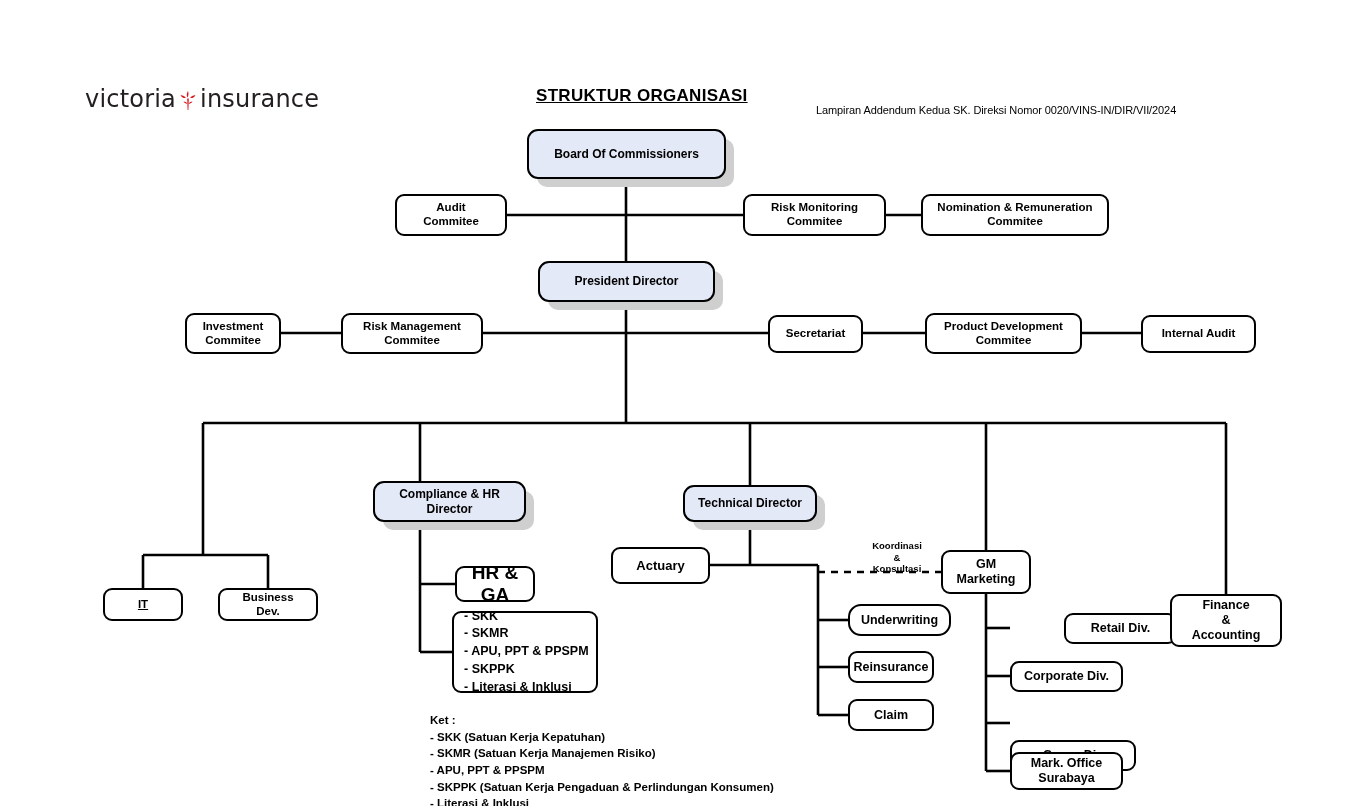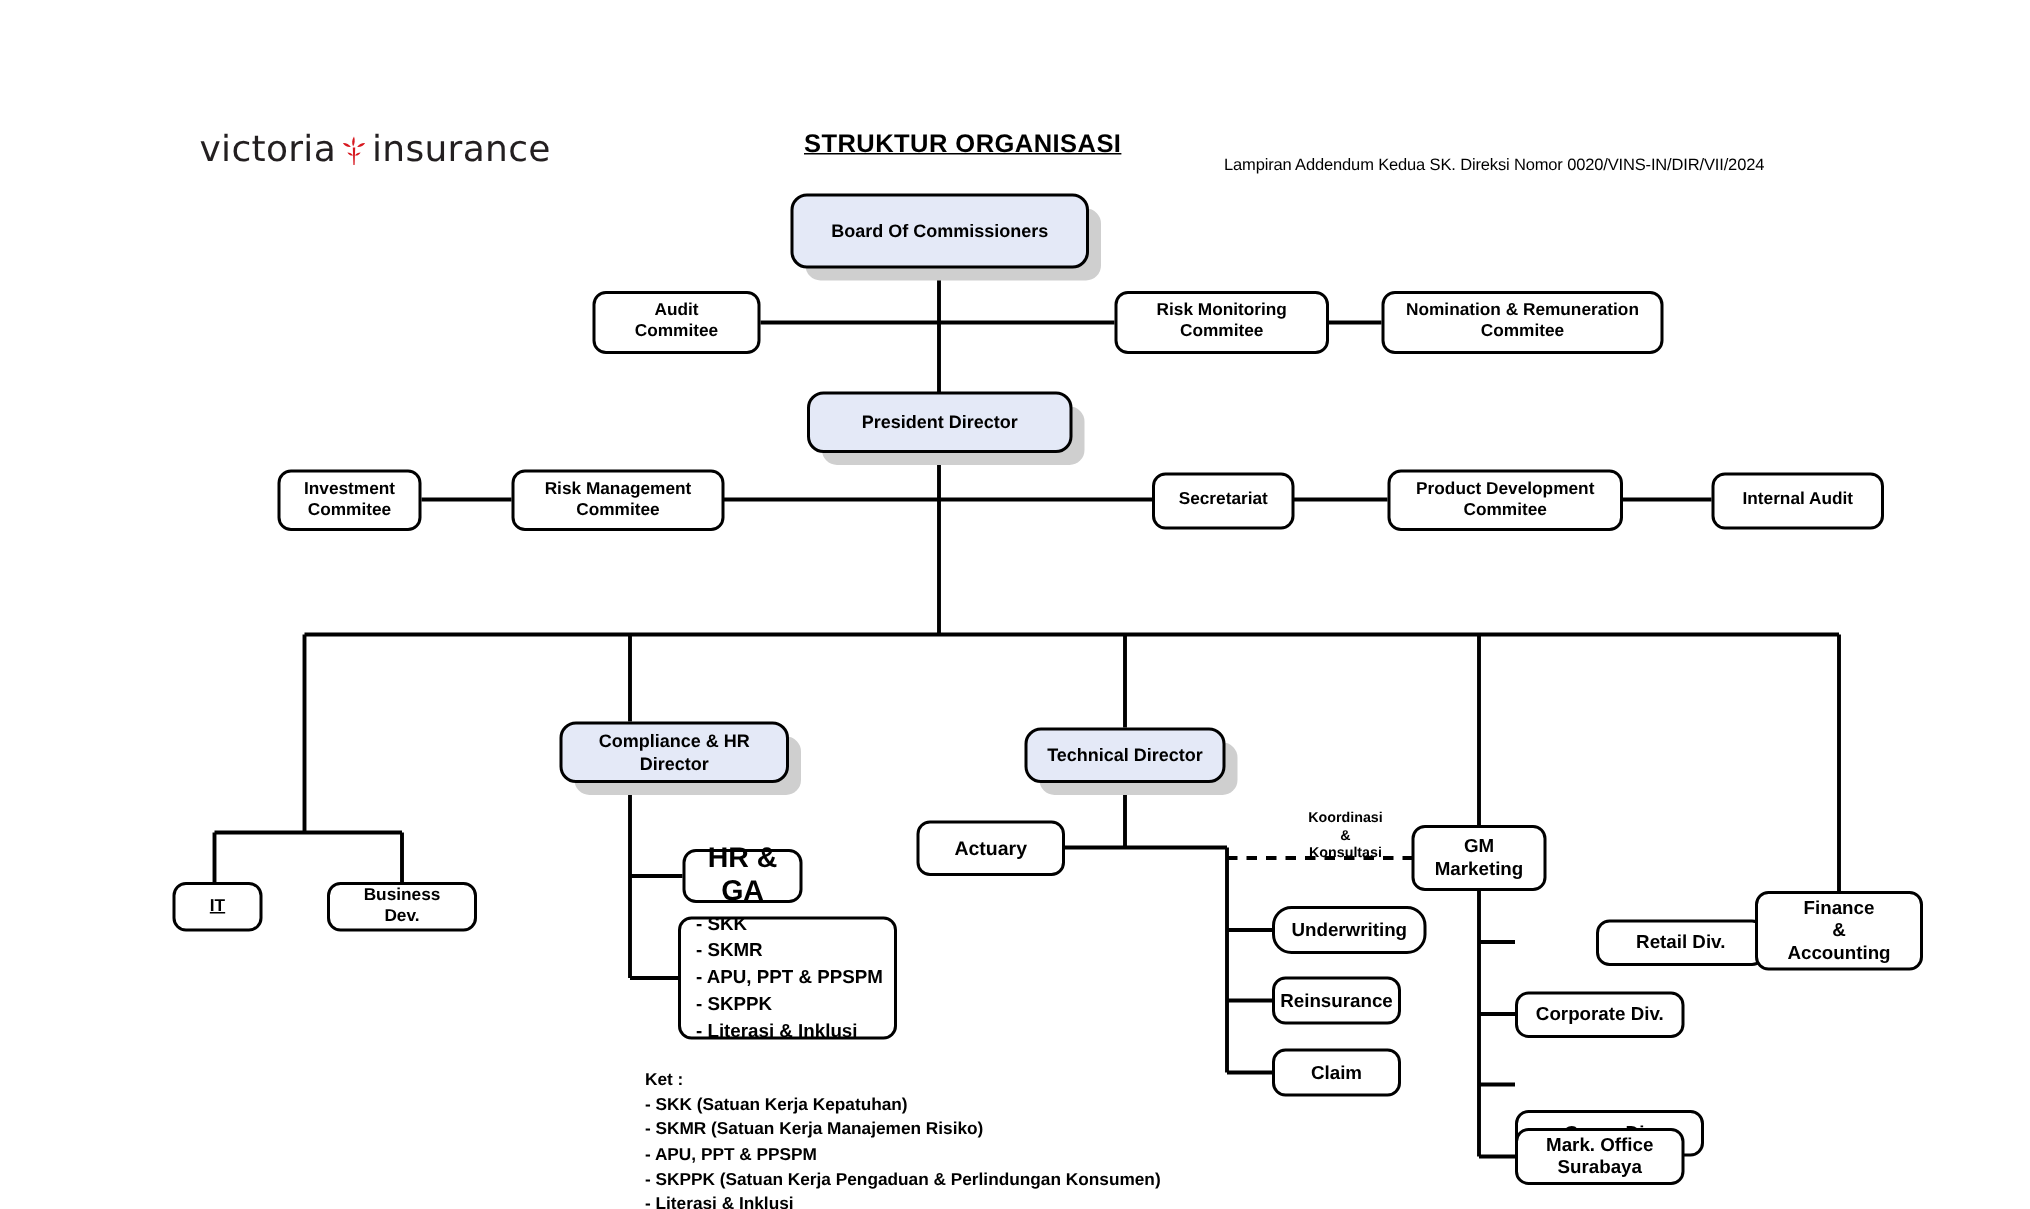--- a/index.html
+++ b/index.html
@@ -6,21 +6,21 @@
   body{
     width:1353px;height:806px;position:relative;overflow:hidden;
     font-family:"Liberation Sans","DejaVu Sans",sans-serif;
     color:#000;
   }
   #canvas{position:absolute;inset:0;width:1353px;height:806px;}
   #wires{position:absolute;left:0;top:0;width:1353px;height:806px;pointer-events:none;}
 
   
   .logo{position:absolute;left:85px;top:85px;display:flex;align-items:center;
-        font-size:24px;letter-spacing:.2px;color:#231f20;white-space:nowrap;margin-left:48px;}
+        font-size:24px;letter-spacing:.2px;color:#231f20;white-space:nowrap;}
   .logo .word{font-family:"DejaVu Sans",sans-serif;font-weight:400;}
   .logo .mark{display:inline-block;width:22px;height:26px;position:relative;margin:0 1px;}
   .logo .mark svg{position:absolute;left:0;top:2px;}
 
   
   .title{position:absolute;left:536px;top:86px;font-size:17px;font-weight:bold;
          text-decoration:underline;letter-spacing:.3px;white-space:nowrap;}
   .subtitle{position:absolute;left:816px;top:104px;font-size:11px;font-weight:normal;
             letter-spacing:-.1px;white-space:nowrap;}
 
@@ -162,21 +162,21 @@
 
   <div class="node blue shadow" style="left:344px;top:481px;width:153px;height:41px;white-space:pre;margin-left:29px;">
     <span>Compliance &amp; HR
 Director</span>
   </div>
 
   <div class="node blue shadow" style="left:683px;top:485px;width:134px;height:37px;">
     <span>Technical Director</span>
   </div>
 
-  <div class="node sm" style="left:115px;top:588px;width:60px;height:33px;text-decoration:underline;">
+  <div class="node sm" style="left:103px;top:588px;width:80px;height:33px;text-decoration:underline;">
     <span>IT</span>
   </div>
 
   <div class="node sm" style="left:218px;top:588px;width:100px;height:33px;">
     <span>Business Dev.</span>
   </div>
 
   <div class="node" style="left:455px;top:566px;width:80px;height:36px;font-size:19px;">
     <span>HR &amp; GA</span>
   </div>

